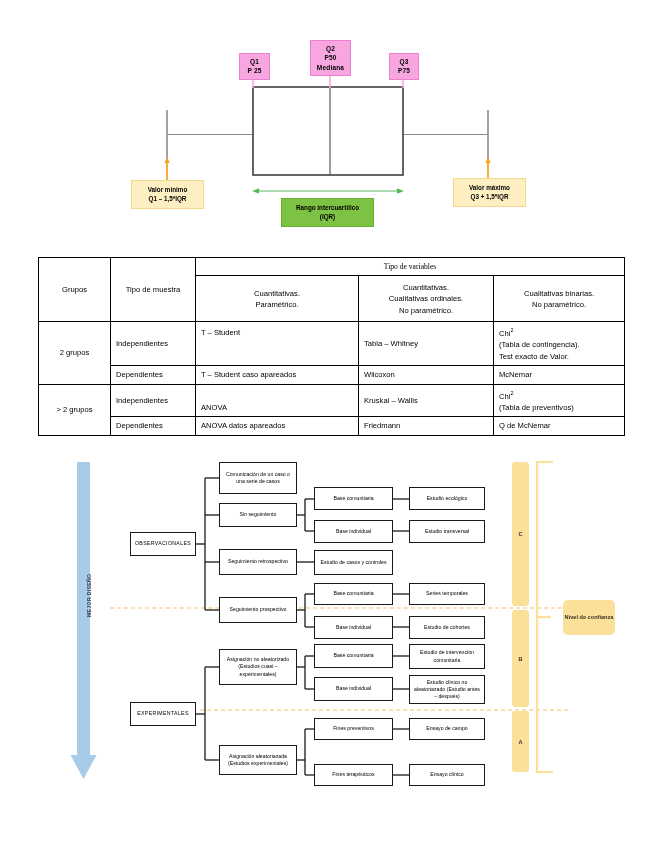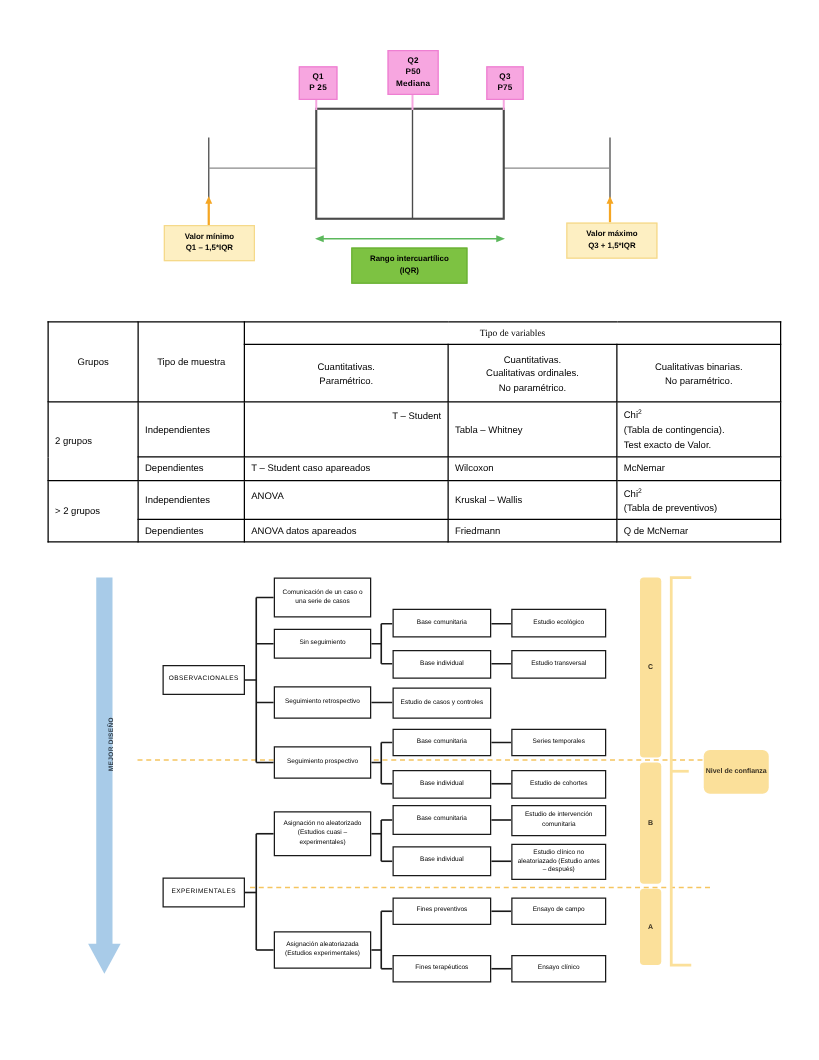--- a/index.html
+++ b/index.html
@@ -62,21 +62,21 @@
     font-size: 7.6px;
     color: #000;
   }
   table.stats td, table.stats th {
     border: 1px solid #000;
     padding: 3px 5px;
     vertical-align: middle;
     font-weight: normal;
     line-height: 1.5;
   }
-  .c-center { }
+  .c-center { text-align: center; }
   .c-bold { font-weight: bold; }
   .hdr { text-align: center; font-weight: bold; }
   .sup { font-size: 5.4px; vertical-align: super; }
   .cell-tall { height: 46px; }
 
   
   #flow-section { position: absolute; left: 0; top: 452px; width: 655px; height: 396px; }
   #flow-svg { position: absolute; left: 0; top: 0; }
 
   .fbox {
@@ -240,40 +240,40 @@
         </td>
         <td class="hdr cell-tall">
           <div>Cualitativas binarias.</div>
           <div>No paramétrico.</div>
         </td>
       </tr>
 
       <tr style="height:44px;">
         <td rowspan="2" class="c-center c-bold">2 grupos</td>
         <td>Independientes</td>
-        <td style="vertical-align:top; padding-top:5px;text-align:right;">T – Student</td>
+        <td style="vertical-align:top; padding-top:5px;">T – Student</td>
         <td>Tabla – Whitney</td>
         <td style="vertical-align:top; padding-top:4px;">
           <div><span>Chi</span><span class="sup">2</span></div>
           <div>(Tabla de contingencia).</div>
           <div>Test exacto de Valor.</div>
         </td>
       </tr>
 
       <tr>
         <td>Dependientes</td>
         <td>T – Student caso apareados</td>
         <td>Wilcoxon</td>
         <td>McNemar</td>
       </tr>
 
       <tr style="height:30px;">
         <td rowspan="2" class="c-center c-bold">&gt; 2 grupos</td>
         <td>Independientes</td>
-        <td style="vertical-align:top; padding-top:6px;">ANOVA</td>
+        <td style="vertical-align:top; padding-top:17px;">ANOVA</td>
         <td>Kruskal – Wallis</td>
         <td style="vertical-align:top; padding-top:4px;">
           <div><span>Chi</span><span class="sup">2</span></div>
           <div>(Tabla de preventivos)</div>
         </td>
       </tr>
 
       <tr>
         <td>Dependientes</td>
         <td>ANOVA datos apareados</td>

